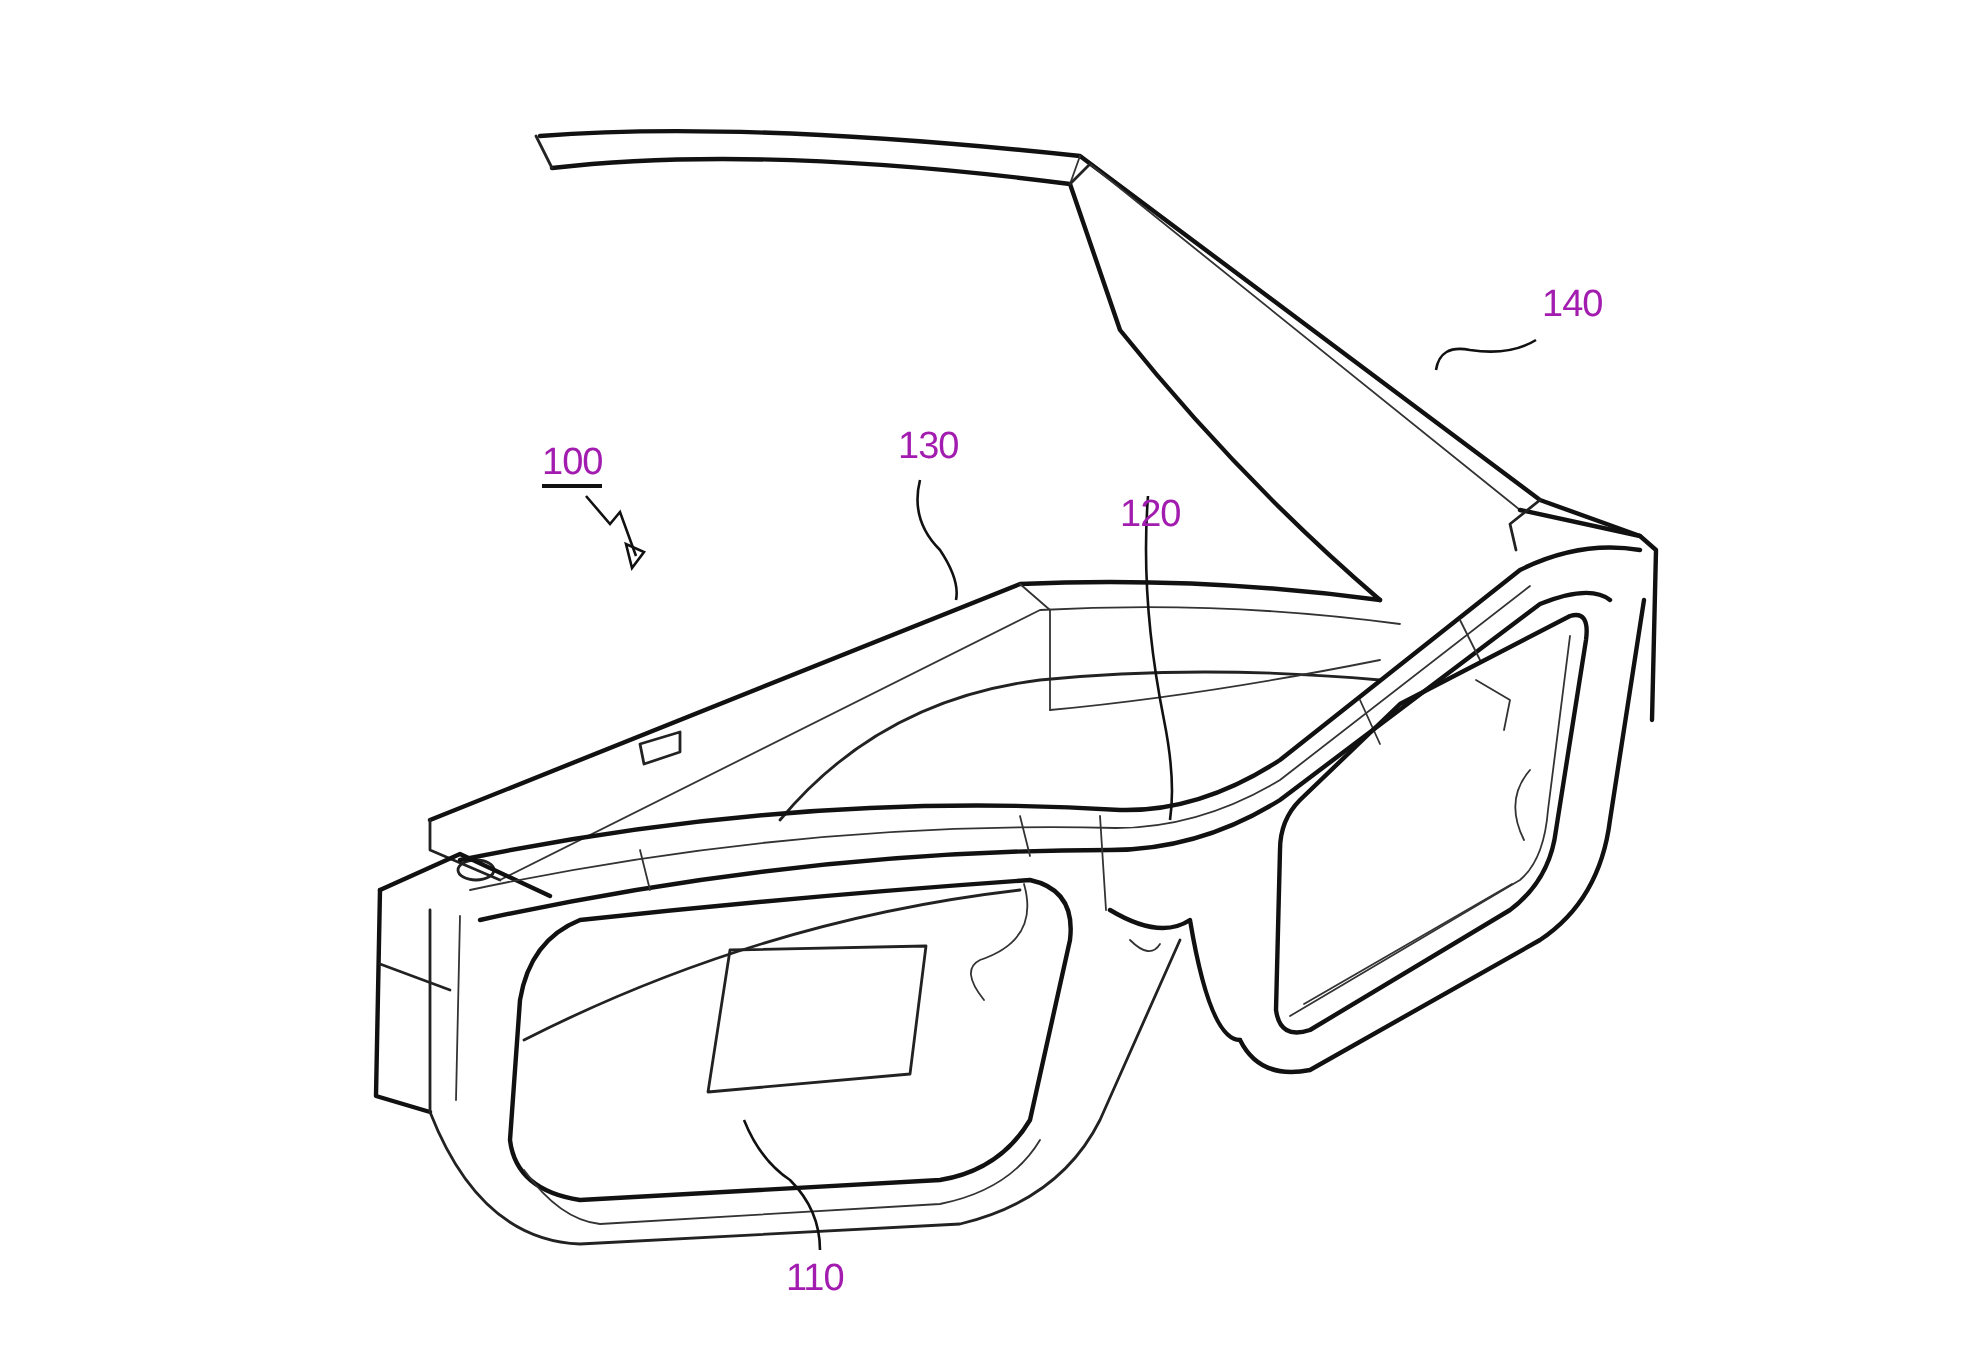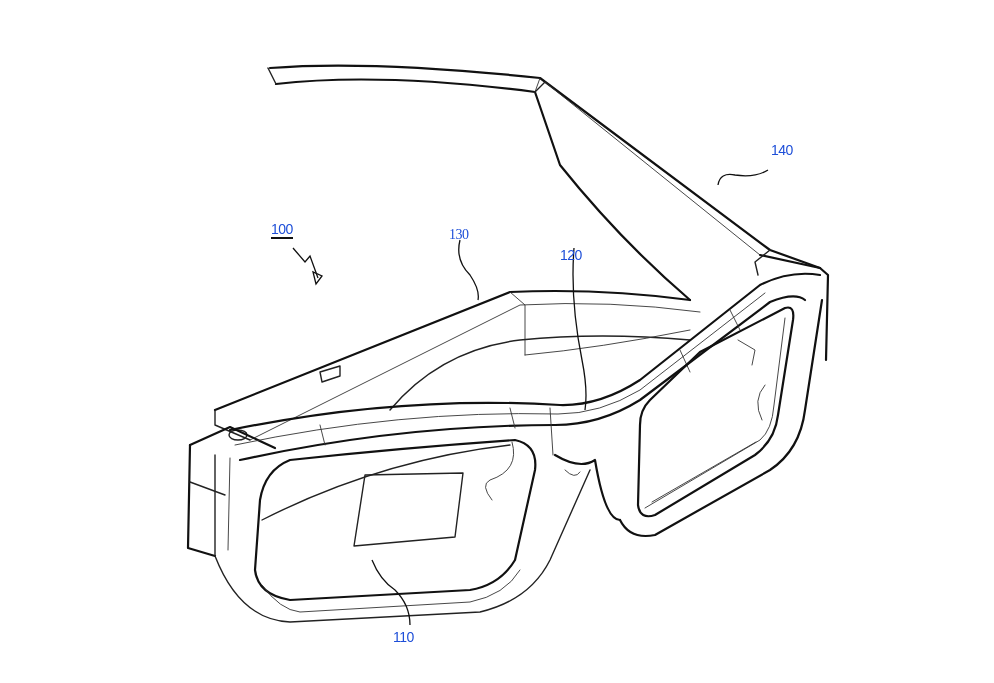--- a/index.html
+++ b/index.html
@@ -1,22 +1,22 @@
 <!DOCTYPE html>
 <html><head>
 <meta charset="utf-8">
 <style>
   html, body { margin: 0; padding: 0; background: #ffffff; }
   body { width: 994px; height: 683px; position: relative; overflow: hidden; }
   #figure { position: absolute; left: 0; top: 0; width: 994px; height: 683px; }
   .ref-label {
     position: absolute;
     font-family: "Liberation Sans", sans-serif;
-    font-size: 14px;
-    color: #1d4ed8;
+    font-size: 19px;
+    color: #a21caf;
     letter-spacing: -0.5px;
     line-height: 1;
   }
   .ref-label.underlined { border-bottom: 2px solid #111; padding-bottom: 1px; }
   svg .thick { stroke: #111; stroke-width: 2.2; fill: none; stroke-linejoin: round; stroke-linecap: round; }
   svg .med { stroke: #222; stroke-width: 1.4; fill: none; stroke-linejoin: round; stroke-linecap: round; }
   svg .thin { stroke: #333; stroke-width: 0.9; fill: none; stroke-linejoin: round; stroke-linecap: round; }
   svg .leader { stroke: #111; stroke-width: 1.3; fill: none; }
 </style>
 </head>
@@ -94,15 +94,15 @@
       <path class="leader" d="M460 240 Q 455 260 470 275 Q 480 290 478 300"></path>
       <path class="leader" d="M574 248 Q 570 300 582 360 Q 588 390 585 410"></path>
       <path class="leader" d="M768 170 Q 755 178 735 175 Q 720 172 718 185"></path>
       <path class="leader" d="M372 560 Q 380 580 395 590 Q 410 605 410 625"></path>
     </g>
   </svg>
 
   <span class="ref-label underlined" style="left:271px; top:222px;">100</span>
   <span class="ref-label" style="left:393px; top:630px;text-align:center;">110</span>
   <span class="ref-label" style="left:560px; top:248px;">120</span>
-  <span class="ref-label" style="left:449px; top:228px;font-family:Liberation Serif, serif;">130</span>
+  <span class="ref-label" style="left:449px; top:214px;">130</span>
   <span class="ref-label" style="left:771px; top:143px;">140</span>
 </div>
 
 </body></html>

